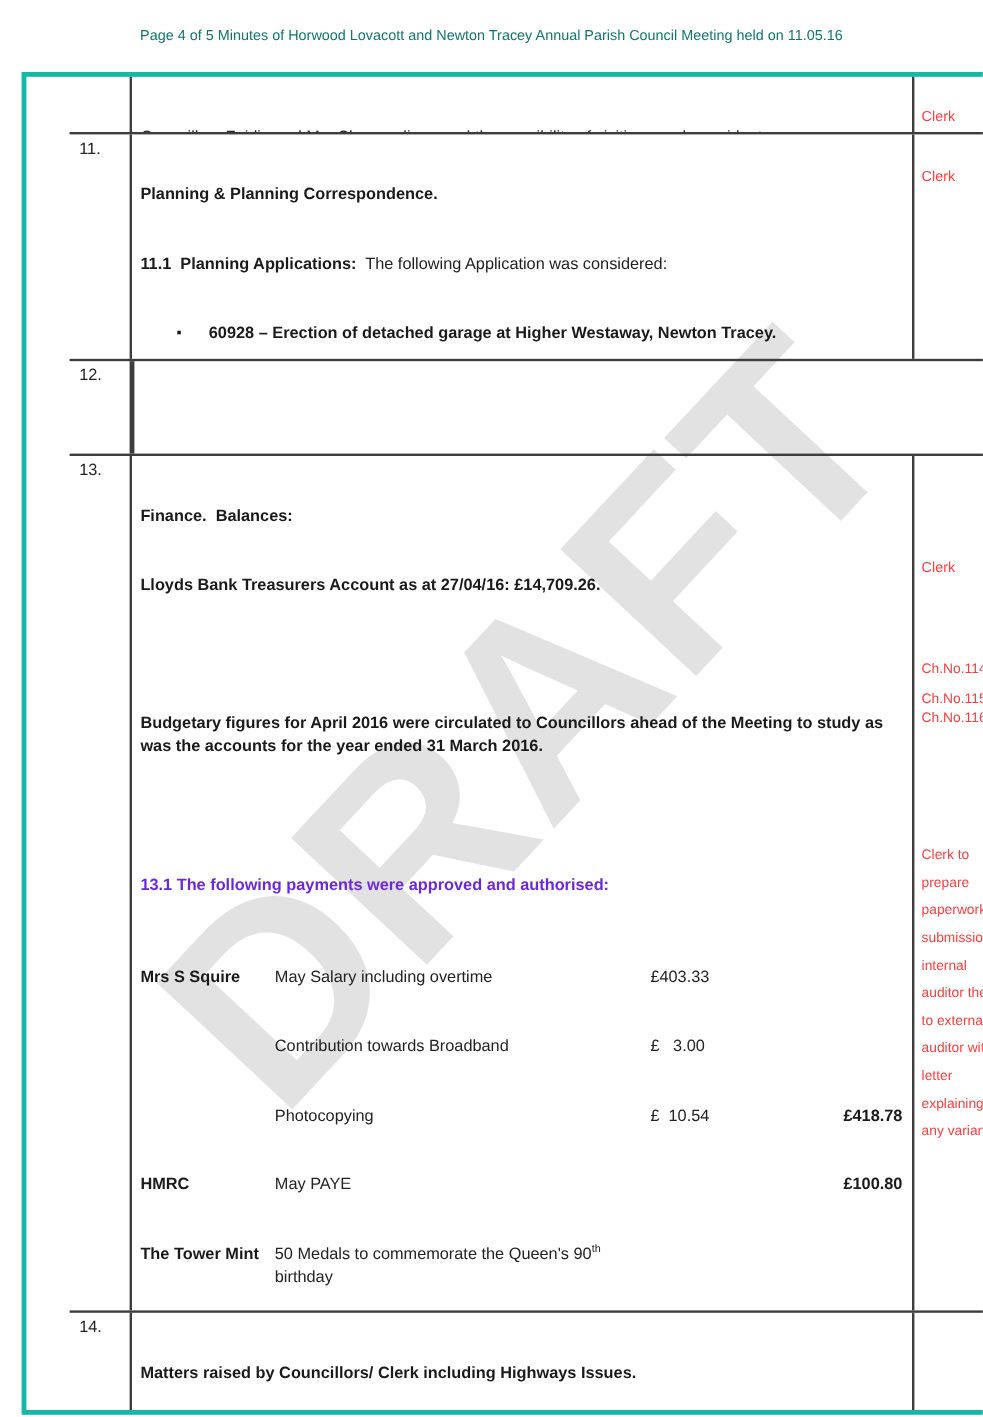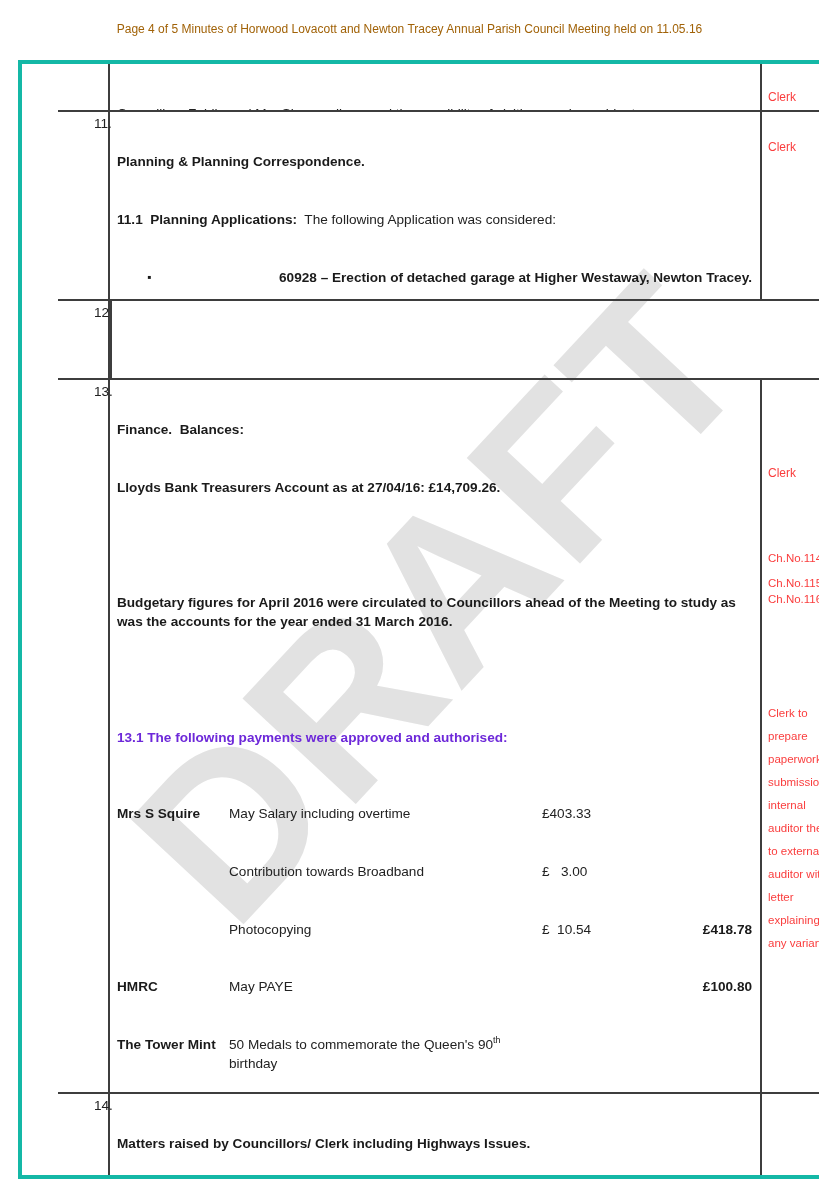--- a/index.html
+++ b/index.html
@@ -2,41 +2,41 @@
 <html><head>
 <meta charset="utf-8">
 <style>
   html,body{margin:0;padding:0;}
   body{
     width:819px;height:1181px;background:#ffffff;position:relative;overflow:hidden;
     font-family:"Liberation Sans",sans-serif;color:#222;
   }
   .page-header{
     position:absolute;top:22px;left:0;width:100%;text-align:center;
-    font-size:12px;color:#a16207;z-index:1;
+    font-size:12px;color:#0f766e;z-index:1;
   }
   .watermark{
     position:absolute;left:440px;top:600px;
     transform:translate(-50%,-50%) rotate(-47deg);
     font-size:225px;font-weight:600;letter-spacing:2px;white-space:nowrap;
     color:#e2e2e2;z-index:0;user-select:none;
   }
   .tbl{
     position:absolute;left:18px;top:60px;width:782px;
     border:4px solid #14b8a6;z-index:1;background:transparent;padding-left:36px;
   }
   .row{display:grid;grid-template-columns:52px 1fr 80px;border-bottom:2px solid #3d3d3d;}
   .row:last-child{border-bottom:none;}
   .h-cont{height:46px}.h-11{height:187px}.h-12{height:77px}.h-13{height:712px}.h-14{height:81px}
   .cell{font-size:13.6px;line-height:19.2px;}
-  .num{border-right:2px solid #3d3d3d;padding:2px 0 0 8px;margin-left:28px;}
+  .num{border-right:2px solid #3d3d3d;padding:2px 0 0 8px;}
   .main{padding:2px 8px 0 7px;white-space:pre-wrap;overflow:hidden;}
   .side{border-left:2px solid #3d3d3d;color:#fa3d3d;font-size:12px;position:relative;padding:0 2px 0 6px;}
   .main p{margin:0;}
-  .b{font-weight:bold;color:#1a1a1a;text-align:right;}
+  .b{font-weight:bold;color:#1a1a1a;}
   .purple{color:#6d28d9;font-weight:bold;}
   .sp{height:19.2px;}
   .ind55{margin-left:55px;}
   .bl{display:flex;white-space:pre-wrap;}
   .bl .bchar{flex:none;margin-left:30px;width:27px;font-size:12px;font-weight:bold;color:#1a1a1a;}
   .bl .btxt{flex:1;}
   .pay{display:grid;grid-template-columns:112px 313px 80px 1fr;}
   .pay .payee{font-weight:bold;color:#1a1a1a;}
   .pay .amt{white-space:pre;}
   .pay .tot{text-align:right;font-weight:bold;color:#1a1a1a;}

